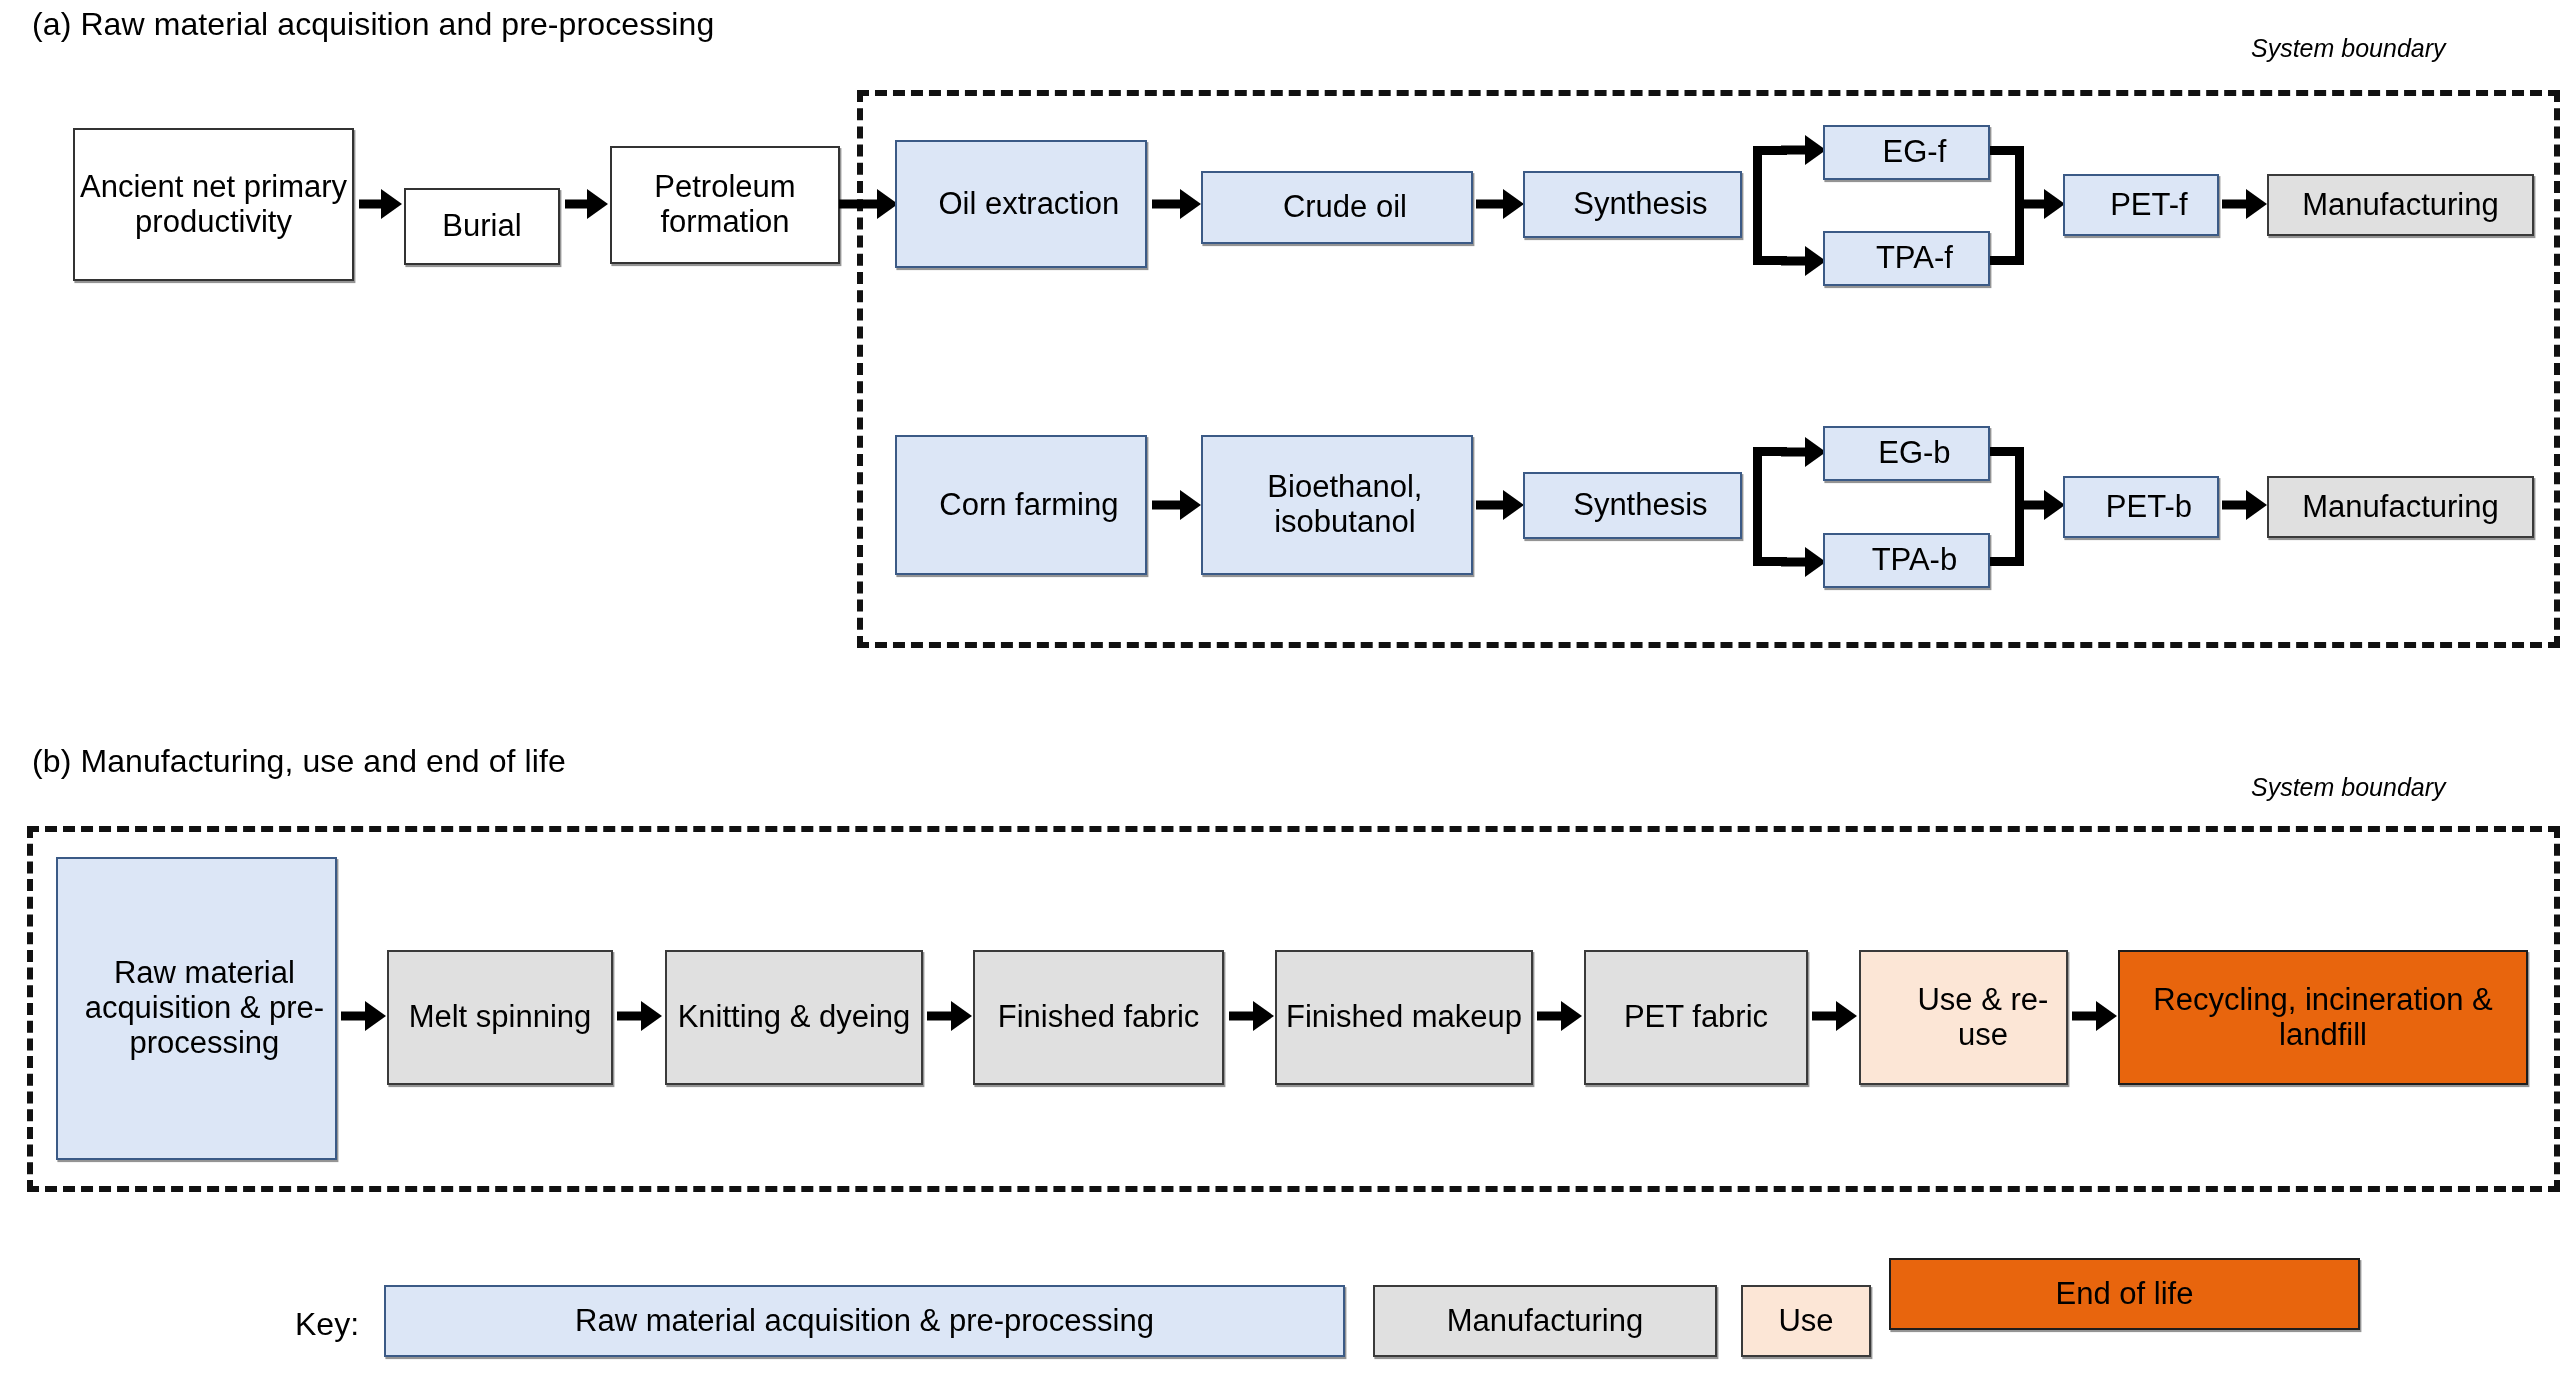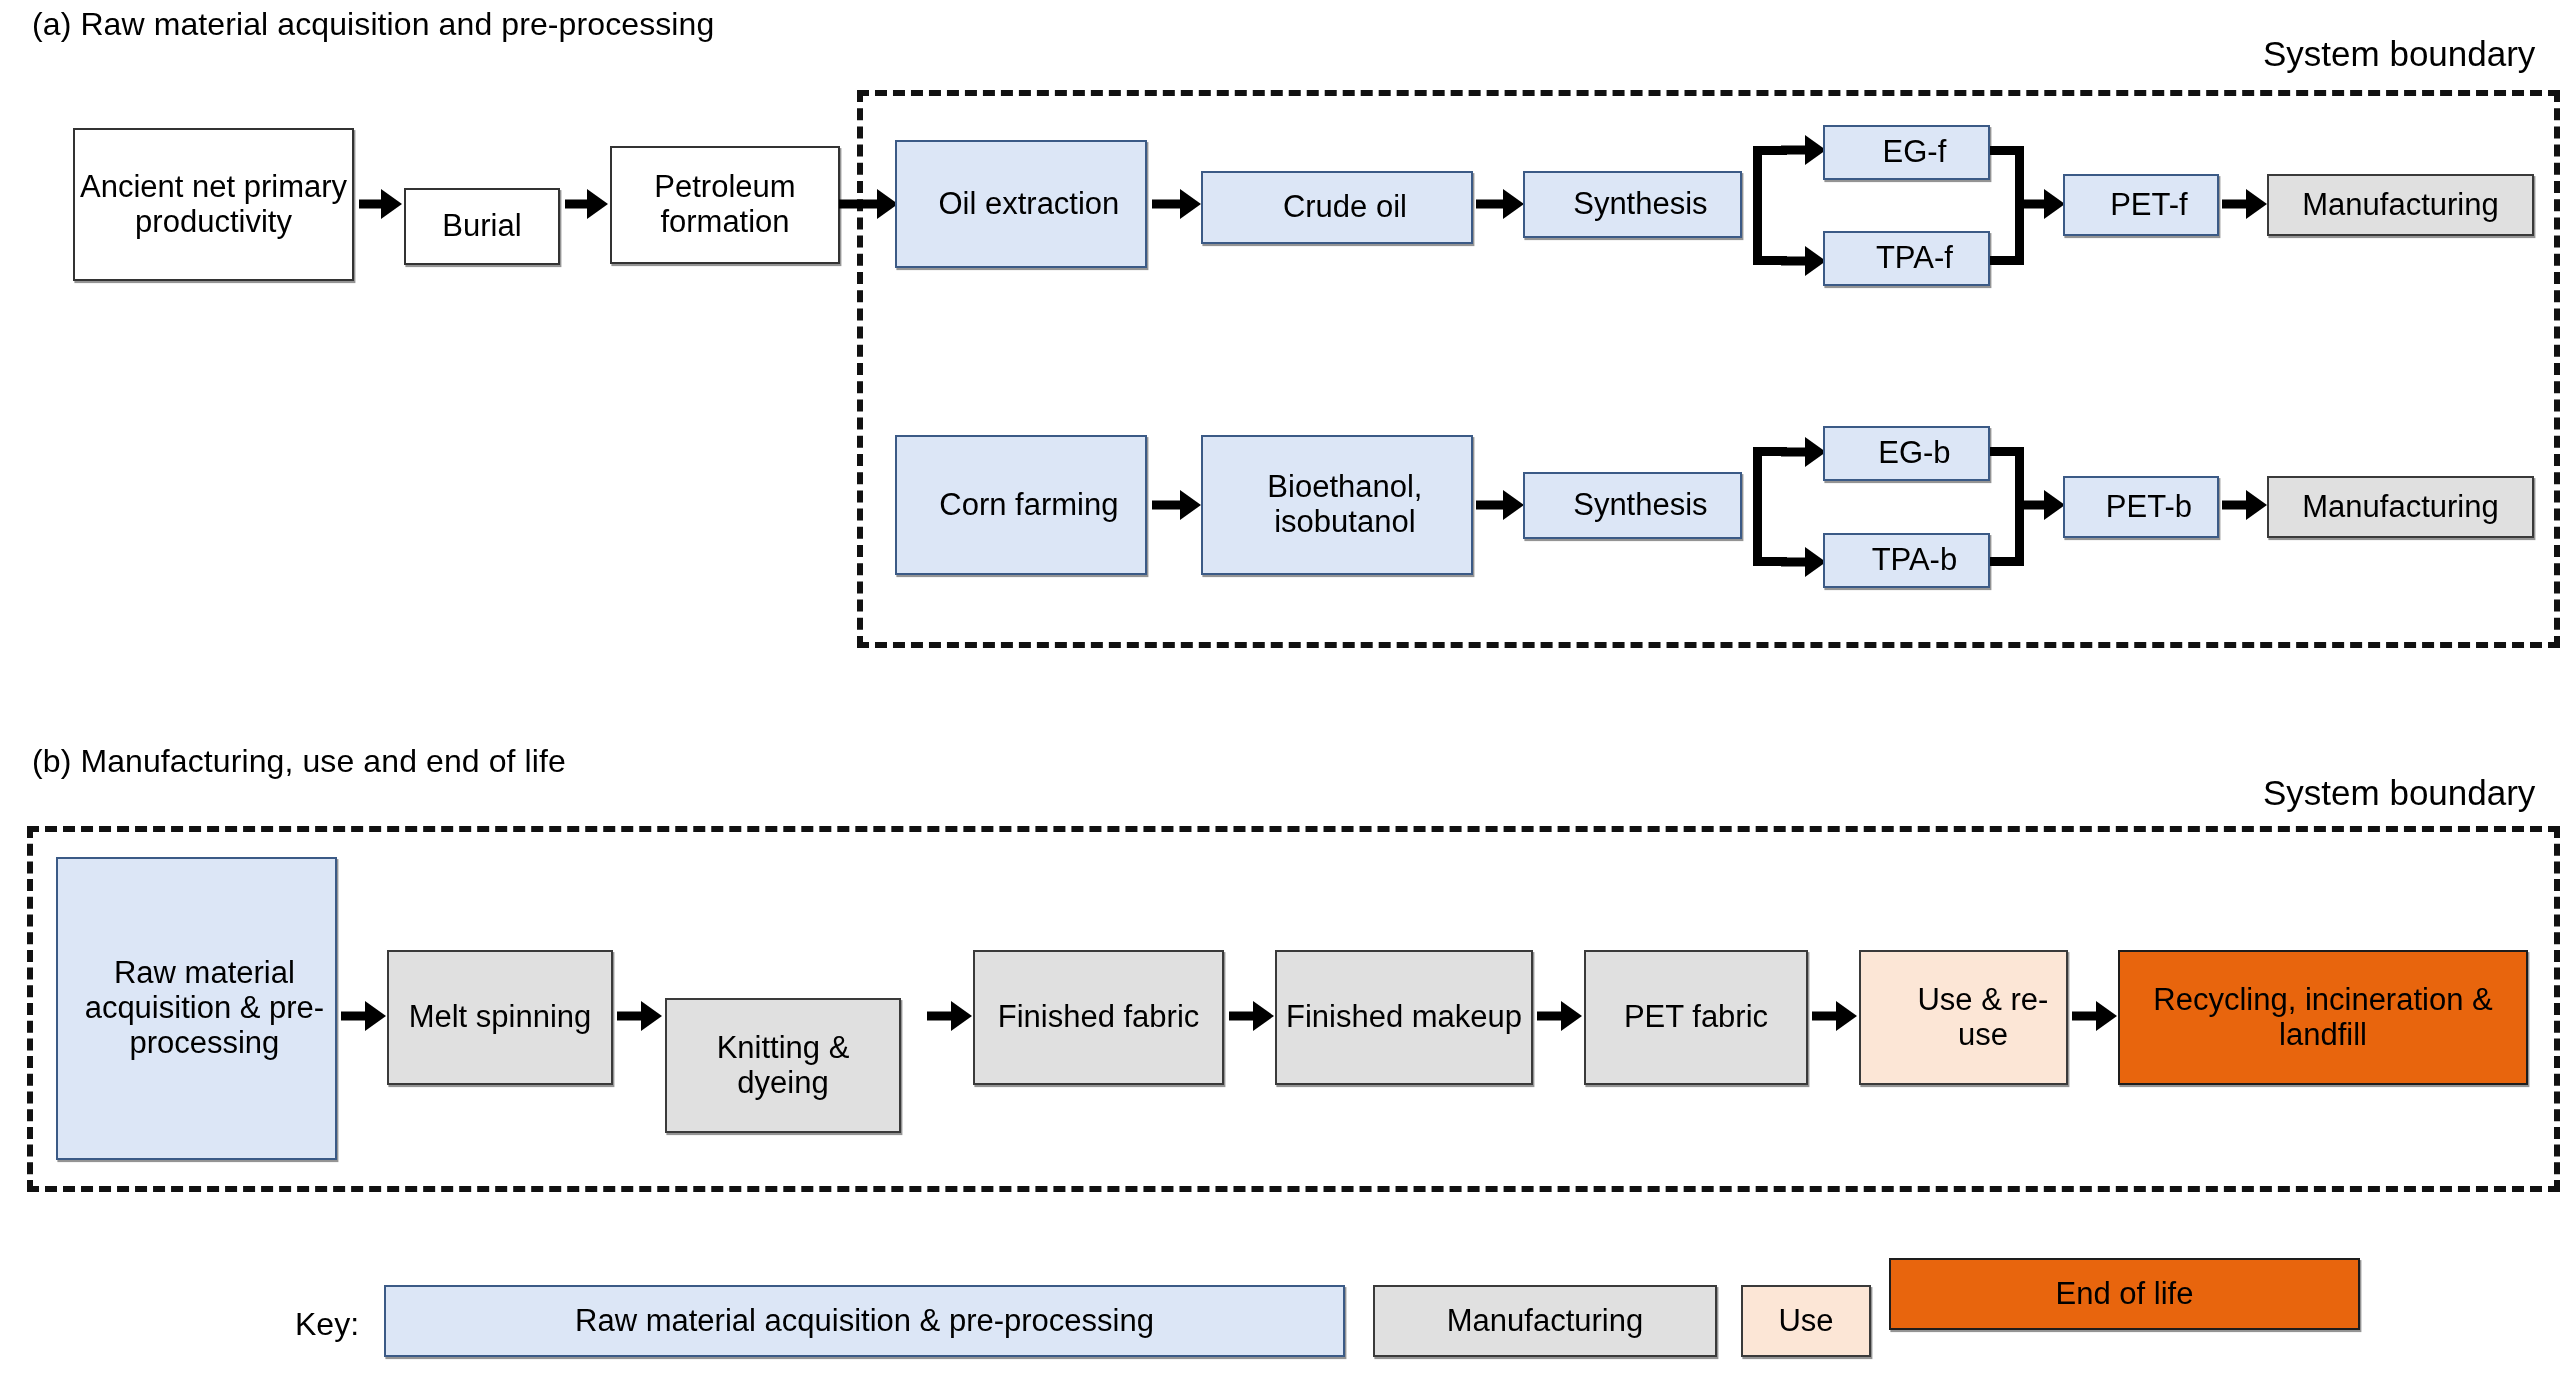--- a/index.html
+++ b/index.html
@@ -1,20 +1,20 @@
 <!DOCTYPE html>
 <html style="font-size:11.2px"><head>
 <meta charset="utf-8">
 <style>
   html,body{margin:0;padding:0;background:#ffffff;}
   body{width:2576px;height:1386px;position:relative;
        font-family:"Liberation Sans","DejaVu Sans",sans-serif;color:#000;}
 
   .panel-title{position:absolute;font-size:32px;letter-spacing:0.1px;white-space:nowrap;}
-  .sys-label{position:absolute;font-size:35px;white-space:nowrap;margin-left:12px;}
+  .sys-label{position:absolute;font-size:25px;font-style:italic;white-space:nowrap;}
 
   .boundary{position:absolute;box-sizing:border-box;
             border:6.3px dashed #111;}
 
   
   .node{position:absolute;box-sizing:border-box;display:flex;
         align-items:center;justify-content:center;text-align:center;
         font-size:31px;line-height:1.12;padding:1.4px 4.2px;
         border:2.1px solid #2f2f2f;
         box-shadow:1.4px 2.1px 0 rgba(60,60,60,.55);}
@@ -193,21 +193,21 @@
 </div>
 
 <div class="node n-gray" style="left:387px;top:950px;width:226px;height:135px;">
   <span>Melt spinning</span>
 </div>
 <div class="arrow" style="left:617px;top:1016px;width:45px;">
   <div class="shaft" style="width:27px;"></div>
   <div class="head" style="left:24px;"></div>
 </div>
 
-<div class="node n-gray" style="left:665px;top:950px;width:236px;height:135px;margin-top:48px;">
+<div class="node n-gray" style="left:665px;top:950px;width:258px;height:135px;">
   <span>Knitting &amp; dyeing</span>
 </div>
 <div class="arrow" style="left:927px;top:1016px;width:45px;">
   <div class="shaft" style="width:27px;"></div>
   <div class="head" style="left:24px;"></div>
 </div>
 
 <div class="node n-gray" style="left:973px;top:950px;width:251px;height:135px;">
   <span>Finished fabric</span>
 </div>

